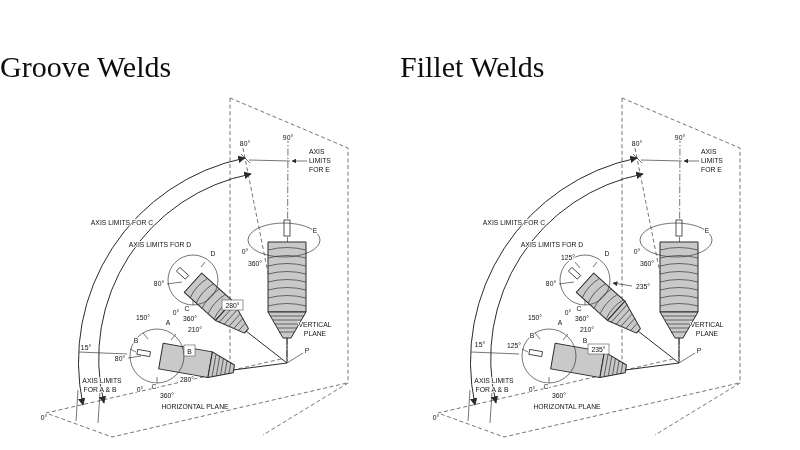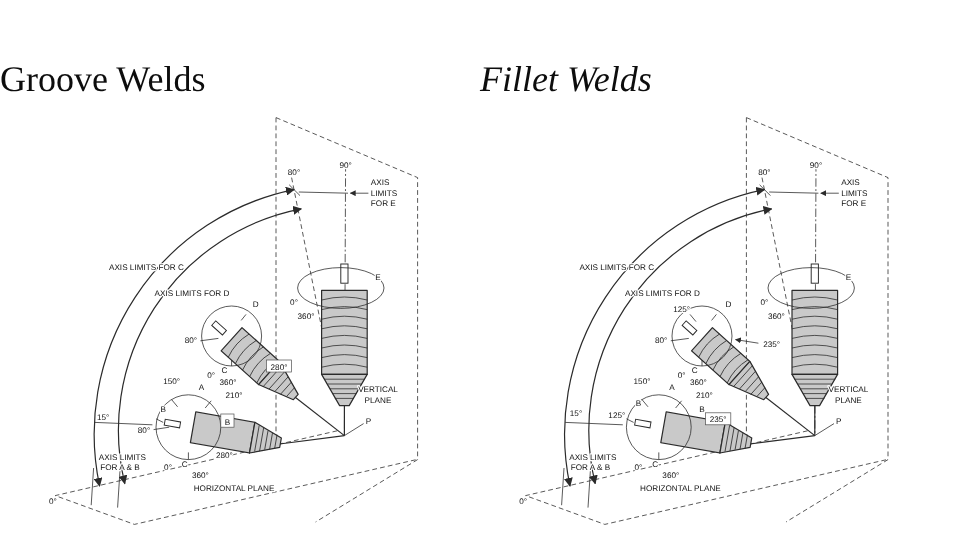--- a/index.html
+++ b/index.html
@@ -5,21 +5,21 @@
   html,body{margin:0;padding:0;}
   body{
     width:800px;height:450px;background:#ffffff;position:relative;overflow:hidden;
     font-family:"Liberation Sans",sans-serif;
   }
   .title{
     position:absolute;top:14px;height:40px;text-align:left;
     font-family:"Liberation Serif",serif;font-size:30px;color:#0d0d0d;margin-top:36px;
   }
   #title-left{left:0;width:400px;}
-  #title-right{left:400px;width:400px;font-style:italic;}
+  #title-right{left:400px;width:400px;}
   svg{position:absolute;left:0;top:90px;}
   
   .l{fill:none;stroke:#2b2b2b;stroke-width:1;}
   .t{fill:none;stroke:#2b2b2b;stroke-width:0.65;}
   .d{stroke-dasharray:4 2.6;}
   .dd{stroke-dasharray:7 2 1.6 2;}
   .s{fill:#c9c9c9;stroke:#2b2b2b;stroke-width:1;stroke-linejoin:round;}
   .pin{fill:#ffffff;stroke:#2b2b2b;stroke-width:0.8;}
   .bx{fill:#ffffff;stroke:#555;stroke-width:0.6;}
   

